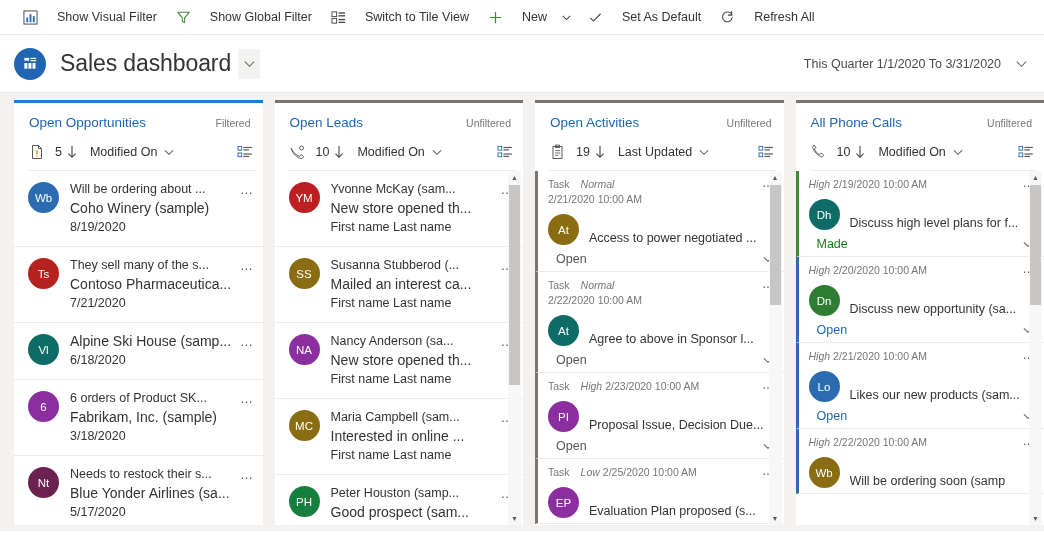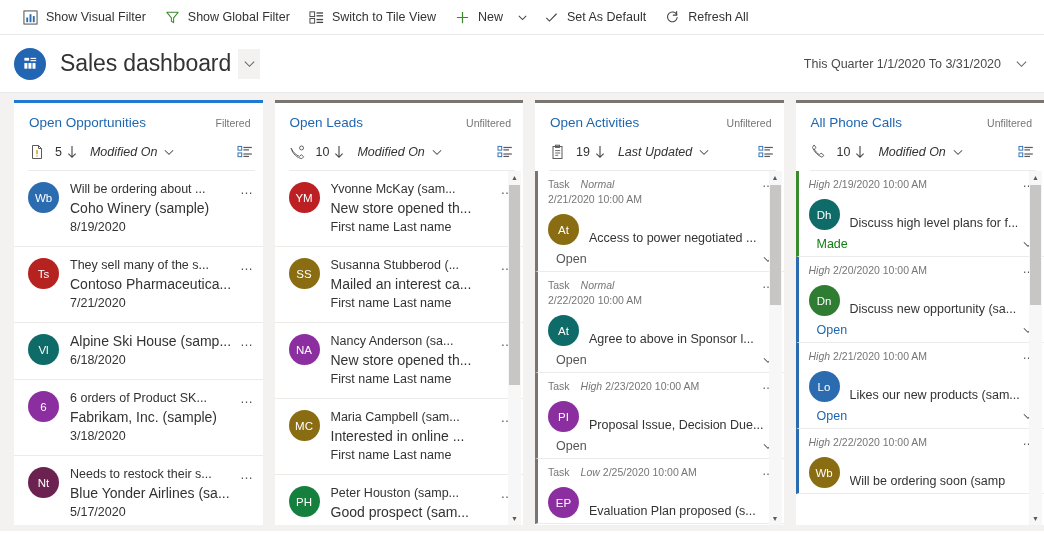--- a/index.html
+++ b/index.html
@@ -22,20 +22,21 @@
   }
   .cmd {
     display: flex;
     align-items: center;
     height: 35px;
     padding: 0 9px;
     font-size: 12.5px;
     color: #333333;
     cursor: pointer;
     white-space: nowrap;
+    gap: 11px;
   }
   .cmd .ic {
     display: inline-flex;
     align-items: center;
     justify-content: center;
     width: 17px; height: 17px;
     margin-right: 7px;
     flex: 0 0 auto;
   }
   .cmd-chev {
@@ -131,21 +132,20 @@
     padding-right: 2px;
   }
   .tool-ic { display: flex; align-items: center; justify-content: center; width: 18px; height: 18px; cursor: pointer; }
   .tool-count { font-size: 12.5px; color: #333; margin-left: 9px; }
   .tool-arrow { margin-left: 4px; display: flex; align-items: center; }
   .tool-sort {
     display: flex; align-items: center;
     margin-left: 12px;
     font-size: 12.5px; color: #333;
     cursor: pointer;
-    font-style: italic;
   }
   .tool-sort .sc { margin-left: 6px; display: flex; align-items: center; }
   .tool-listview { margin-left: auto; cursor: pointer; display: flex; align-items: center; }
 
   .panel-body {
     flex: 1 1 auto;
     overflow: hidden;
     position: relative;
   }
   .list { padding: 0; }

